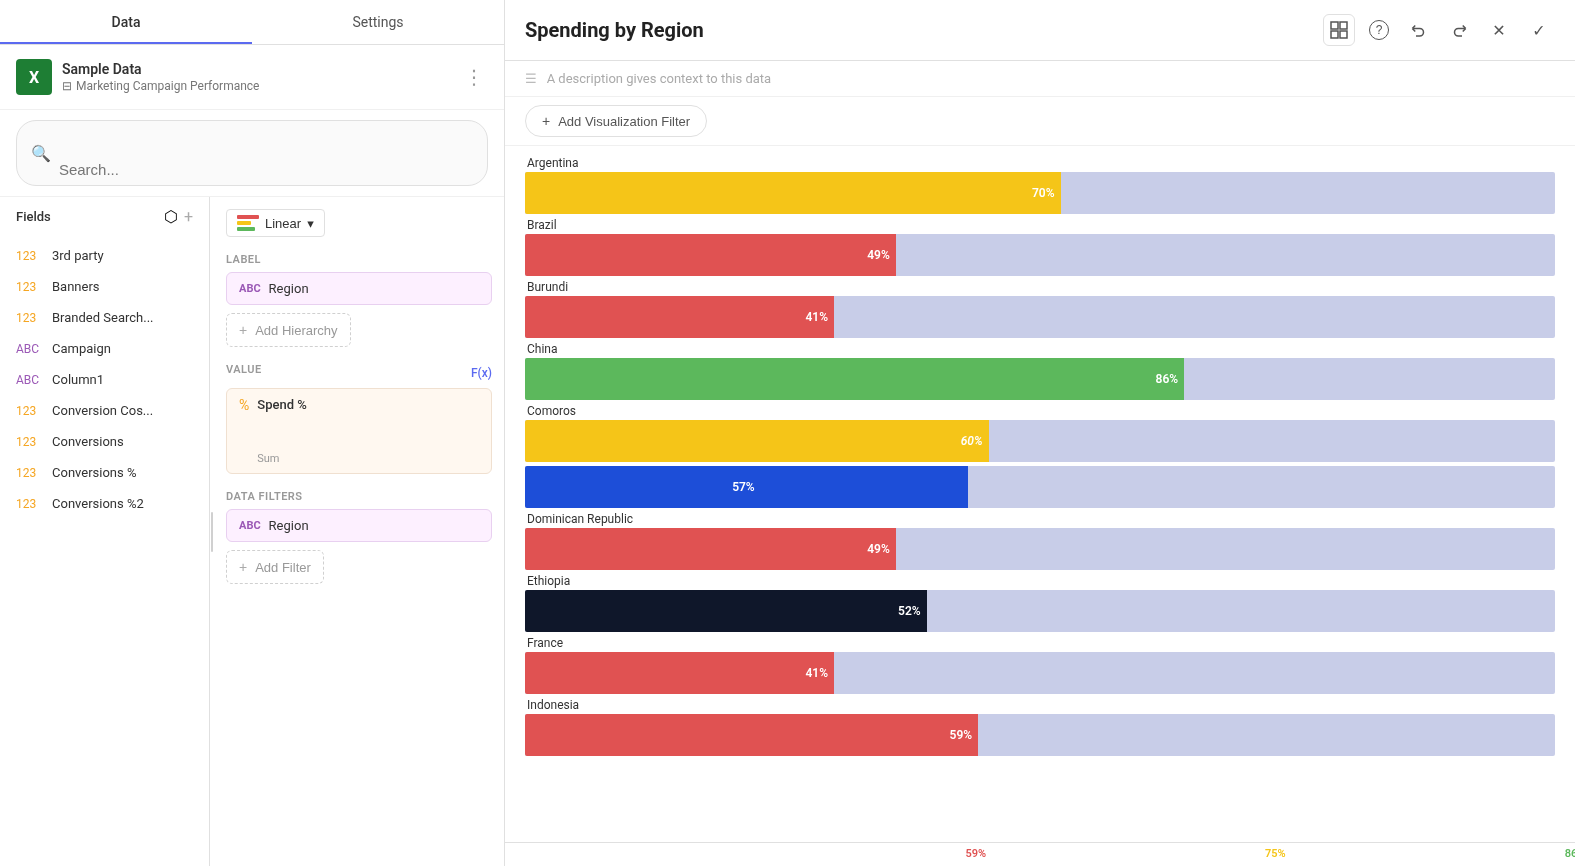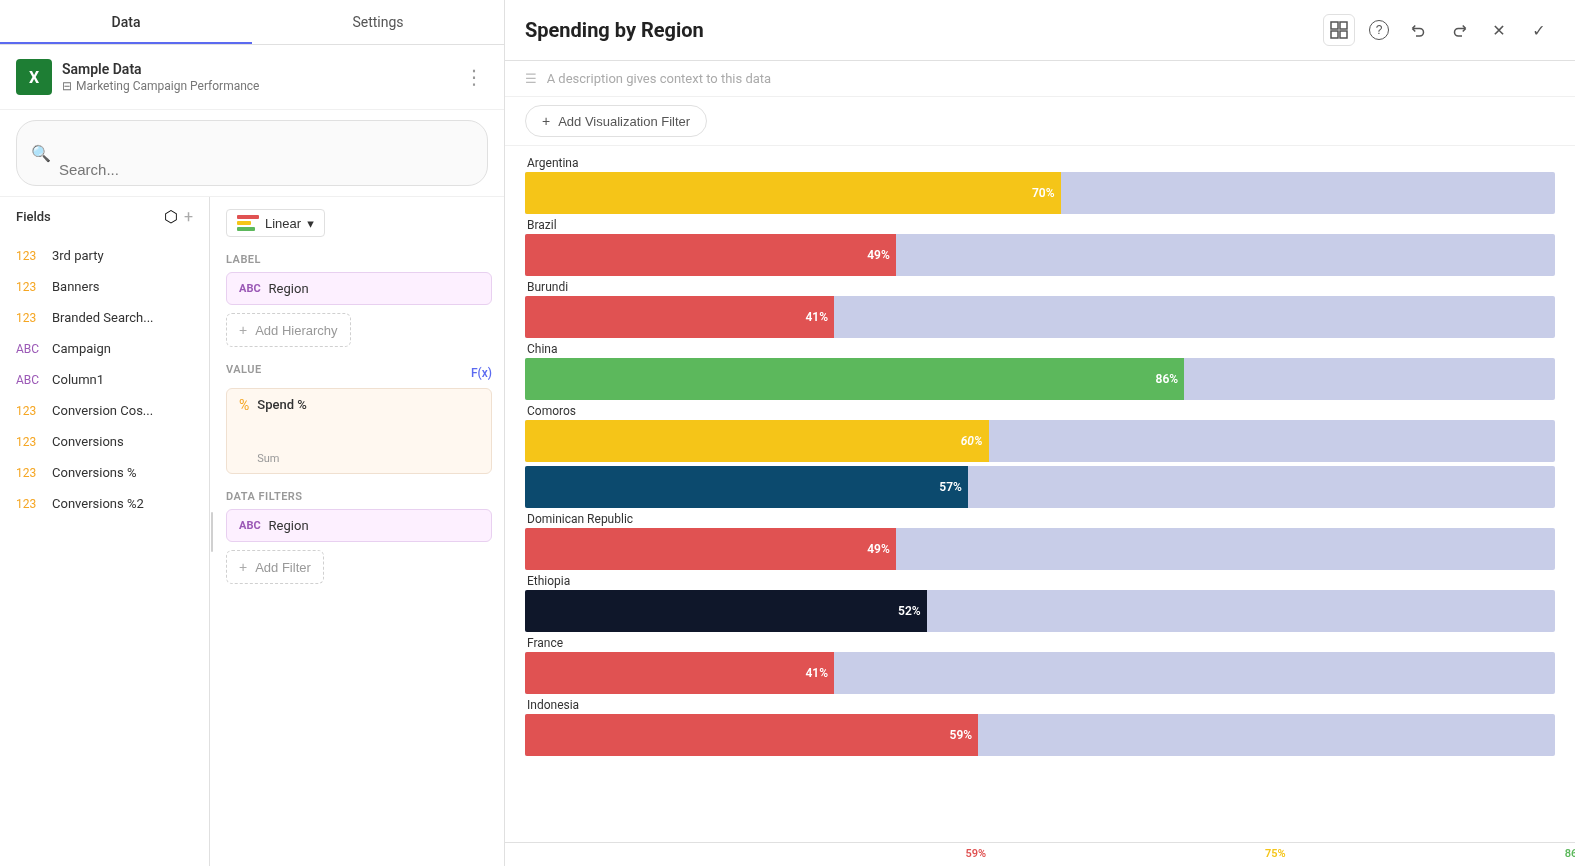--- a/index.html
+++ b/index.html
@@ -619,21 +619,21 @@
       <div class="bar-row">
       <div class="bar-label">Comoros</div>
       <div class="bar-track">
         <div class="bar-fill" style="width:45%;background:#f5c518;font-style:italic;">
           <span class="bar-pct">60%</span>
         </div>
       </div>
     </div>
       <div class="bar-row">
       <div class="bar-track">
-        <div class="bar-fill" style="width:43%;background:#0c4a6e;">
+        <div class="bar-fill" style="width:43%;background:#1d4ed8;justify-content:center;">
           <span class="bar-pct">57%</span>
         </div>
       </div>
     </div>
       <div class="bar-row">
       <div class="bar-label">Dominican Republic</div>
       <div class="bar-track">
         <div class="bar-fill" style="width:36%;background:#e05252;">
           <span class="bar-pct">49%</span>
         </div>

